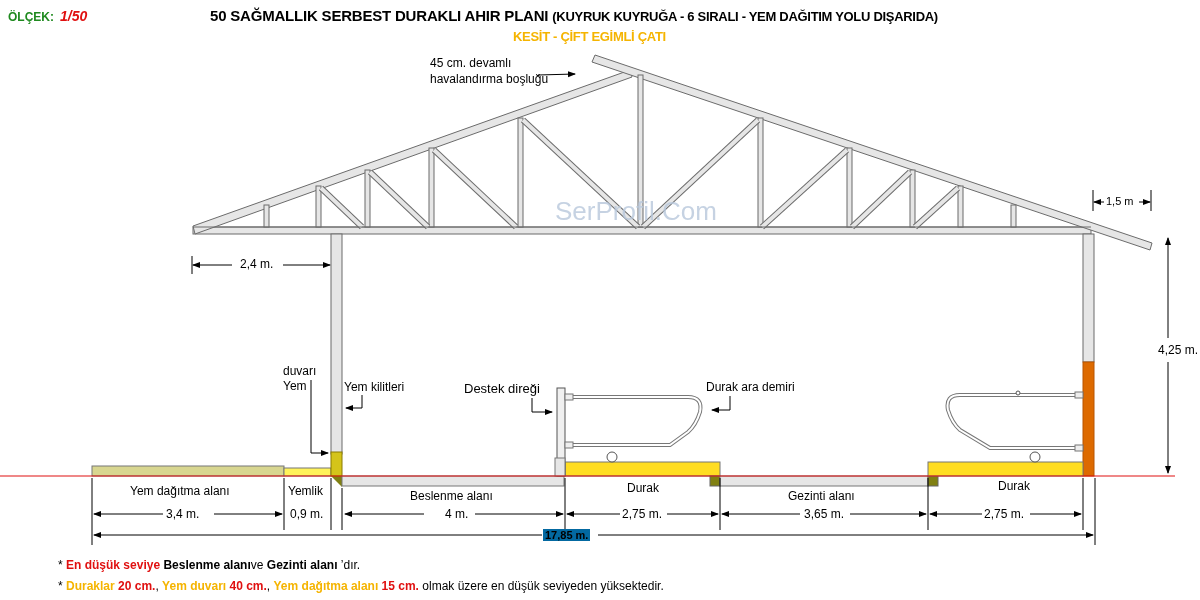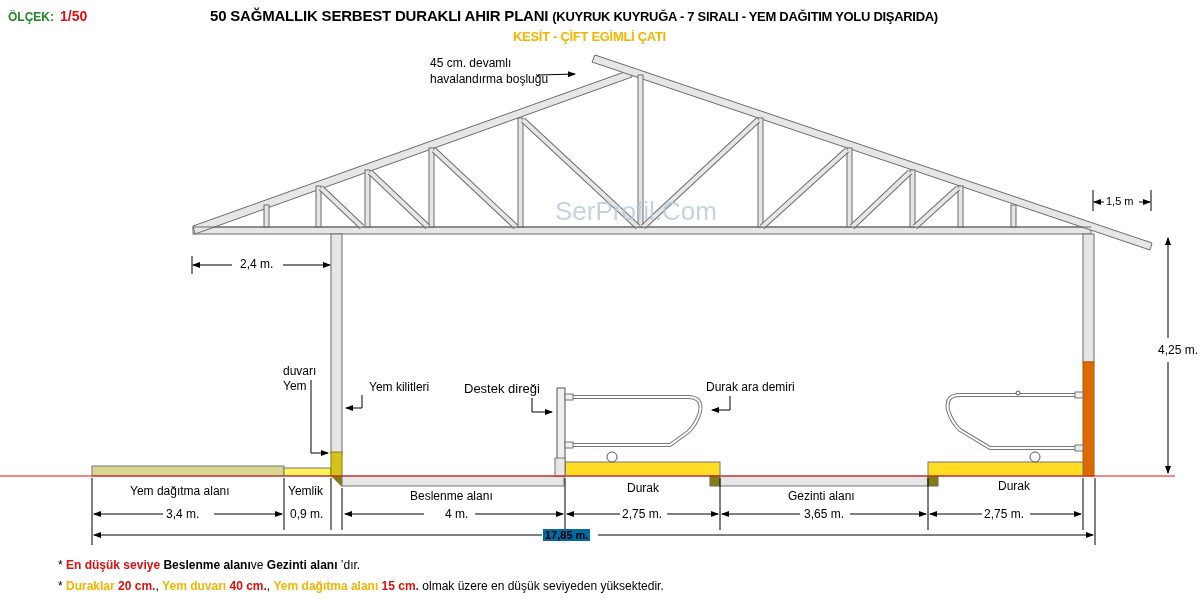--- a/index.html
+++ b/index.html
@@ -1,41 +1,41 @@
 <!DOCTYPE html>
 <html><head>
 <meta charset="utf-8">
 <style>
   html, body { margin: 0; padding: 0; background: #ffffff; }
   body { width: 1200px; height: 600px; position: relative; overflow: hidden; font-family: "Liberation Sans", "DejaVu Sans", sans-serif; }
   .abs { position: absolute; white-space: nowrap; }
   .scale { left: 8px; top: 8px; font-size: 14px; font-weight: bold; }
   .scale .lbl { color: #1f8a1f; }
-  .scale .val { color: #e01010; margin-left: 6px; }
+  .scale .val { color: #e01010; margin-left: 6px; font-style: italic; }
   .title { left: 210px; top: 7px; font-size: 15px; font-weight: bold; color: #000; letter-spacing: -0.2px; }
   .title .sub { font-size: 13px; font-weight: bold; margin-left: 4px; letter-spacing: -0.3px; }
   .subtitle { left: 513px; top: 29px; font-size: 13px; font-weight: bold; color: #f5b400; letter-spacing: -0.3px; }
   .lbl { font-size: 12px; color: #000; }
   .dim { font-size: 12px; color: #000; background: #fff; padding: 0 2px; }
   .dimb { font-size: 11px; color: #000; font-weight: bold; background: #0369a1; padding: 0 2px; }
   .note { font-size: 12px; color: #000; left: 58px; }
   .c-red { color: #e01010; font-weight: bold; }
   .c-blk { color: #000; font-weight: bold; }
   .c-yel { color: #f5b400; font-weight: bold; }
   .watermark { left: 555px; top: 196px; font-size: 26px; color: #b8c8dc; opacity: 0.8; }
   svg { position: absolute; left: 0; top: 0; }
 </style>
 </head>
 <body>
 
 <div class="abs scale">
   <span class="lbl">ÖLÇEK:</span><span class="val">1/50</span>
 </div>
 <div class="abs title">
-  <span>50 SAĞMALLIK  SERBEST DURAKLI AHIR PLANI</span><span class="sub">(KUYRUK KUYRUĞA - 7 SIRALI - YEM DAĞITIM YOLU DIŞARIDA)</span>
+  <span>50 SAĞMALLIK  SERBEST DURAKLI AHIR PLANI</span><span class="sub">(KUYRUK KUYRUĞA - 6 SIRALI - YEM DAĞITIM YOLU DIŞARIDA)</span>
 </div>
 <div class="abs subtitle">KESİT - ÇİFT EGİMLİ ÇATI</div>
 
 <svg width="1200" height="600" viewBox="0 0 1200 600">
   <defs>
     <marker id="ah" markerWidth="8" markerHeight="8" refX="7" refY="4" orient="auto" markerUnits="userSpaceOnUse">
       <path d="M0,1 L8,4 L0,7 Z" fill="#000"></path>
     </marker>
     <marker id="ahs" markerWidth="8" markerHeight="8" refX="1" refY="4" orient="auto" markerUnits="userSpaceOnUse">
       <path d="M8,1 L0,4 L8,7 Z" fill="#000"></path>
@@ -175,21 +175,21 @@
 
 <div class="abs watermark">SerProfil.Com</div>
 
 <div class="abs lbl" style="left:430px; top:56px;">45 cm. devamlı</div>
 <div class="abs lbl" style="left:430px; top:72px;">havalandırma boşluğu</div>
 <div class="abs dim" style="left:238px; top:257px;">2,4 m.</div>
 <div class="abs dim" style="left:1104px; top:195px; font-size:11px;">1,5 m</div>
 <div class="abs dim" style="left:1156px; top:343px;">4,25 m.</div>
 <div class="abs lbl" style="left:283px; top:351px;margin-top:28px;">Yem</div>
 <div class="abs lbl" style="left:283px; top:364px;">duvarı</div>
-<div class="abs lbl" style="left:344px; top:380px;padding-left:25px;">Yem kilitleri</div>
+<div class="abs lbl" style="left:344px; top:380px;">Yem kilitleri</div>
 <div class="abs lbl" style="left:464px; top:381px; font-size:13px;">Destek direği</div>
 <div class="abs lbl" style="left:706px; top:380px;">Durak ara demiri</div>
 
 <div class="abs lbl" style="left:130px; top:484px;">Yem dağıtma alanı</div>
 <div class="abs lbl" style="left:288px; top:484px;">Yemlik</div>
 <div class="abs lbl" style="left:410px; top:489px;">Beslenme alanı</div>
 <div class="abs lbl" style="left:627px; top:481px;">Durak</div>
 <div class="abs lbl" style="left:788px; top:489px;">Gezinti alanı</div>
 <div class="abs lbl" style="left:998px; top:479px;">Durak</div>
 

